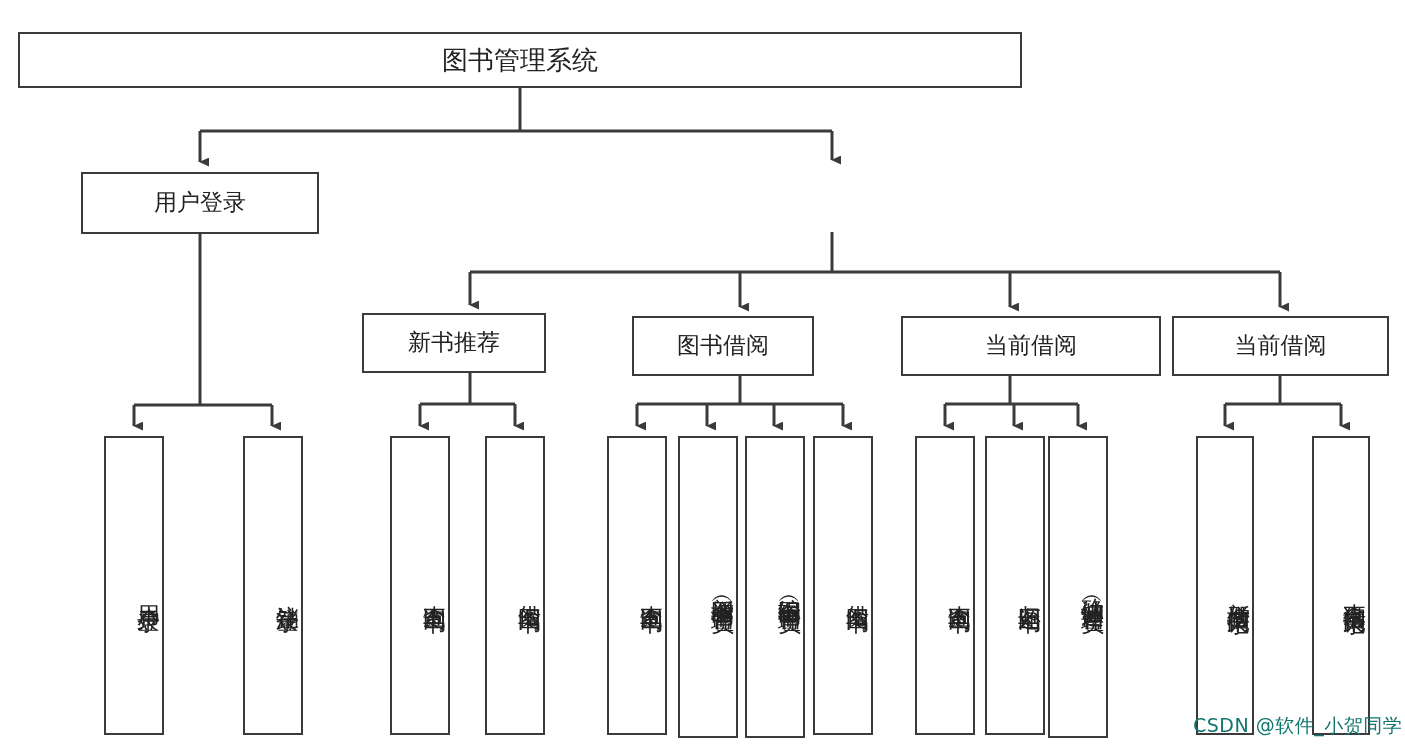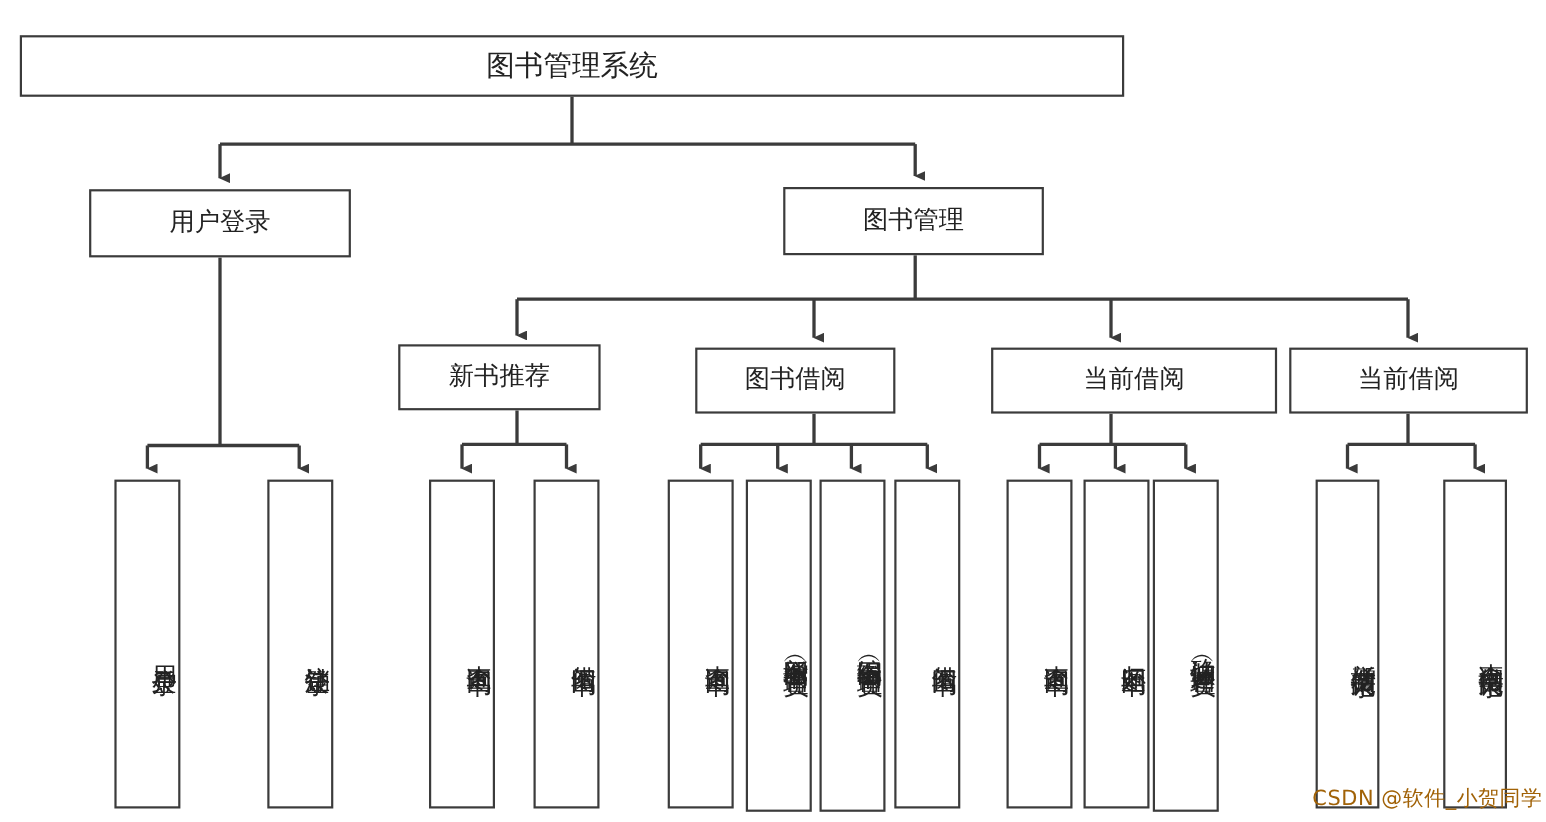--- a/index.html
+++ b/index.html
@@ -80,21 +80,21 @@
   #leaf-return-book  { left: 985px; }
   #leaf-confirm-return { left: 1048px; }
   #leaf-add-record   { left: 1196px; width: 58px; }
   #leaf-query-record { left: 1312px; width: 58px; }
 
   #watermark {
     position: absolute;
     left: 1193px;
     top: 713px;
     font-size: 19px;
-    color: #a16207;
+    color: #0f766e;
     white-space: nowrap;
     letter-spacing: 0.5px;
   }
 </style>
 </head>
 <body>
 
 <div id="diagram-root">
 
   <svg id="edges-layer" viewBox="0 0 1405 747" width="1405" height="747" xmlns="http://www.w3.org/2000/svg">
@@ -145,21 +145,20 @@
       <path d="M1225,404 L1341,404"></path>
       <path d="M1225,404 L1225,426" marker-end="url(#arrowhead)"></path>
       <path d="M1341,404 L1341,426" marker-end="url(#arrowhead)"></path>
     </g>
   </svg>
 
   <div class="node horiz" id="node-root">图书管理系统</div>
 
   <div class="node horiz" id="node-user-login">用户登录</div>
 
-  <div class="node horiz" id="node-book-manage">图书管理</div>
 
   <div class="node horiz" id="node-new-book-rec">新书推荐</div>
 
   <div class="node horiz" id="node-book-borrow">图书借阅</div>
 
   <div class="node horiz" id="node-current-borrow">当前借阅</div>
 
   <div class="node horiz" id="node-borrow-record">当前借阅</div>
 
   <div class="node vert leaf" id="leaf-user-login">用户登录</div>

